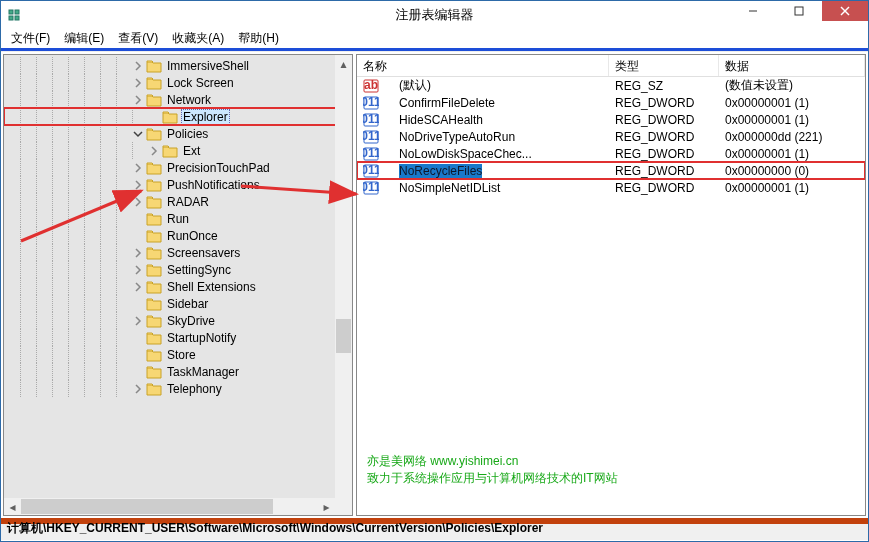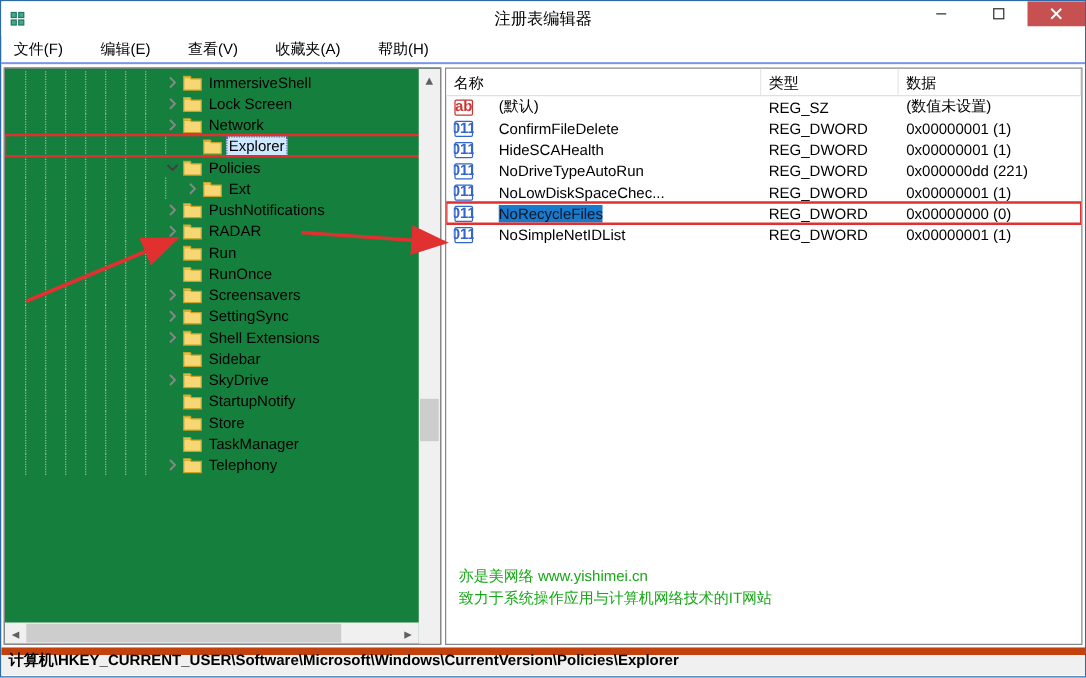--- a/index.html
+++ b/index.html
@@ -6,25 +6,25 @@
 body { width: 869px; height: 542px; background: #fff; border: 1px solid #2d6aa8; position: relative; overflow: hidden; }
 
 .titlebar { height: 28px; background: #fff; display: flex; align-items: center; position: relative; }
 .titlebar .icon { width: 16px; height: 16px; margin: 0 6px; display: flex; align-items: center; justify-content: center; color: #2a6; }
 .titlebar .title { position: absolute; left: 50%; transform: translateX(-50%); font-size: 13px; }
 .titlebar .win-controls { position: absolute; right: 0; top: 0; display: flex; }
 .titlebar .win-btn { width: 46px; height: 20px; display: flex; align-items: center; justify-content: center; color: #333; font-size: 12px; }
 .titlebar .win-btn.close { background: #c75050; color: #fff; width: 46px; height: 20px; }
 .titlebar .win-btn.close svg { stroke: #fff; }
 
-.menubar { height: 22px; display: flex; align-items: center; padding: 0 4px; gap: 18px; border-bottom: 1px solid #1d4ed8; }
+.menubar { height: 22px; display: flex; align-items: center; padding: 0 4px; gap: 2px; border-bottom: 3px solid #1d4ed8; }
 .menubar .menu-item { padding: 2px 6px; cursor: default; }
 
 .content { display: flex; height: 467px; border-top: 1px solid #eee; }
-.tree-pane { width: 350px; border: 1px solid #888; margin: 2px 0 2px 2px; overflow: auto; position: relative; background: #15803d; }
+.tree-pane { width: 350px; border: 1px solid #888; margin: 2px 0 2px 2px; overflow: auto; position: relative; background: #e5e5e5; }
 .list-pane { flex: 1; border: 1px solid #888; margin: 2px 2px 2px 3px; overflow: auto; position: relative; background: #fff; }
 
 .tree { padding: 2px 0; position: relative; }
 .tree-row { display: flex; align-items: center; height: 17px; white-space: nowrap; }
 .indent { display: inline-block; width: 16px; height: 17px; border-left: 1px dotted #aaa; }
 .indent.first { border: none; }
 .expander { width: 12px; height: 12px; display: inline-flex; align-items: center; justify-content: center; margin-right: 2px; cursor: pointer; }
 .expander svg { display: block; }
 .folder-icon { width: 16px; height: 14px; margin-right: 3px; display: inline-flex; }
 .folder-icon svg { display: block; }
@@ -248,20 +248,42 @@
             <svg width="10" height="10">
               <path d="M3 1 L7 5 L3 9" fill="none" stroke="#888" stroke-width="1.5"></path>
             </svg>
           </span>
           <span class="folder-icon">
             <svg width="16" height="14" viewBox="0 0 16 14">
               <path d="M1 3 L6 3 L7 4 L15 4 L15 13 L1 13 Z" fill="#f7d774" stroke="#c9a227"></path>
               <path d="M1 3 L1 2 L6 2 L7 3" fill="#f7d774" stroke="#c9a227"></path>
             </svg>
           </span>
+          <span class="tree-label">PrecisionTouchPad</span>
+        </div>
+        <div class="tree-row">
+          <span class="indent first"></span>
+          <span class="indent"></span>
+          <span class="indent"></span>
+          <span class="indent"></span>
+          <span class="indent"></span>
+          <span class="indent"></span>
+          <span class="indent"></span>
+          <span class="indent"></span>
+          <span class="expander">
+            <svg width="10" height="10">
+              <path d="M3 1 L7 5 L3 9" fill="none" stroke="#888" stroke-width="1.5"></path>
+            </svg>
+          </span>
+          <span class="folder-icon">
+            <svg width="16" height="14" viewBox="0 0 16 14">
+              <path d="M1 3 L6 3 L7 4 L15 4 L15 13 L1 13 Z" fill="#f7d774" stroke="#c9a227"></path>
+              <path d="M1 3 L1 2 L6 2 L7 3" fill="#f7d774" stroke="#c9a227"></path>
+            </svg>
+          </span>
           <span class="tree-label">PushNotifications</span>
         </div>
         <div class="tree-row">
           <span class="indent first"></span>
           <span class="indent"></span>
           <span class="indent"></span>
           <span class="indent"></span>
           <span class="indent"></span>
           <span class="indent"></span>
           <span class="indent"></span>

